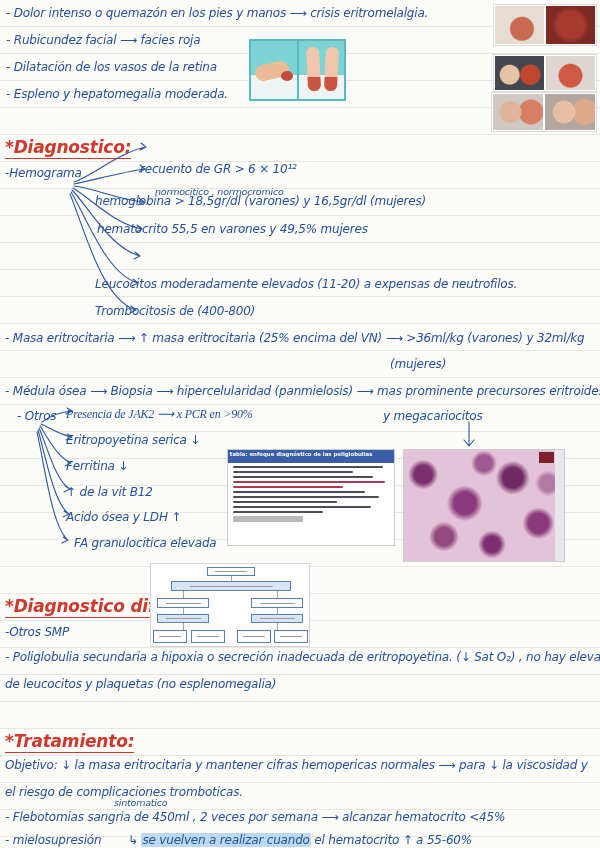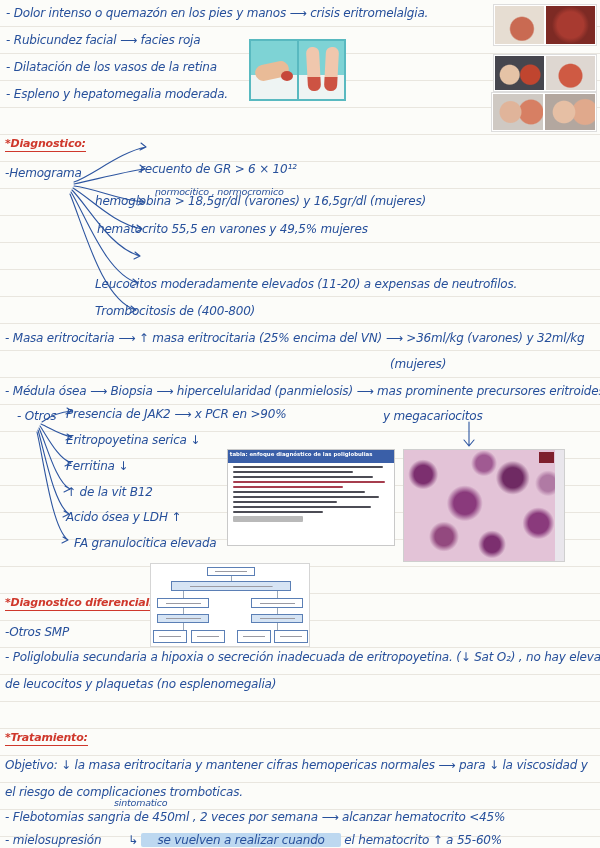--- a/index.html
+++ b/index.html
@@ -7,23 +7,23 @@
     position:relative;width:600px;height:848px;margin:0 auto;overflow:hidden;
     background-color:#fcfcf9;
     background-image:repeating-linear-gradient(to bottom, transparent 0px, transparent 26px, #e9e6df 26px, #e9e6df 27px);
     font-family:"DejaVu Sans",sans-serif;
   }
   .ink{
     position:absolute;white-space:nowrap;
     font:italic 12px "DejaVu Sans",sans-serif;
     color:#27509b;letter-spacing:-0.2px;
   }
-  .red{color:#cf382c;font-weight:bold;font-size:11px;border-bottom:1.5px solid #cf382c;padding-bottom:1px;}
+  .red{color:#cf382c;font-weight:bold;font-size:17px;border-bottom:1.5px solid #cf382c;padding-bottom:1px;}
   .small{font-size:9.5px;}
-  .hl{background:#bdd8f0;border-radius:2px;padding:0 16px;}
+  .hl{background:#bdd8f0;border-radius:2px;padding:0 1px;}
   .fan{position:absolute;}
   .fan path{stroke:#2d55a0;stroke-width:1.1;fill:none;stroke-linecap:round;stroke-linejoin:round;}
   
   .illus{position:absolute;left:249px;top:39px;width:97px;height:62px;background:#59b9c0;display:flex;gap:2px;padding:2px;box-sizing:border-box;}
   .pane{flex:1;position:relative;background:linear-gradient(180deg,#7ed3d5 0 58%,#eef4f3 58%);overflow:hidden;}
   .body-shape{position:absolute;left:4px;top:22px;width:34px;height:16px;background:#e9bb97;border-radius:8px;transform:rotate(-12deg);}
   .red-spot{position:absolute;left:30px;top:30px;width:12px;height:10px;background:#c6483a;border-radius:50%;}
   .leg{position:absolute;top:6px;width:13px;height:44px;border-radius:6px;background:linear-gradient(180deg,#f0c7ad 0 68%,#cd5343 68%);}
   
   .strip{position:absolute;display:flex;gap:2px;background:#fff;padding:1px;box-sizing:border-box;box-shadow:0 0 0 1px #ddd;}
@@ -128,21 +128,21 @@
   <div class="ink" style="left:17px;top:409px;font-style:italic;">- Otros</div>
   <svg class="fan" style="left:26px;top:402px;" width="50" height="150" viewBox="0 0 50 150">
     <path d="M16,20 C24,14 34,10 46,9 m-5,-3 l5,3 l-6,3"></path>
     <path d="M15,22 C24,26 34,33 46,35 m-5,-3 l5,3 l-6,3"></path>
     <path d="M14,24 C22,36 32,56 45,61 m-5,-3 l5,3 l-6,3"></path>
     <path d="M13,26 C21,44 30,80 44,87 m-5,-3 l5,3 l-6,3"></path>
     <path d="M12,28 C19,52 28,102 43,112 m-5,-3 l5,3 l-6,3"></path>
     <path d="M11,30 C18,60 26,126 42,138 m-5,-3 l5,3 l-6,3"></path>
   </svg>
 
-  <div class="ink" style="left:66px;top:407px;">Presencia de JAK2 ⟶ x PCR en &gt;90%</div>
+  <div class="ink" style="left:66px;top:407px;font-family:Liberation Serif, serif;">Presencia de JAK2 ⟶ x PCR en &gt;90%</div>
   <div class="ink" style="left:66px;top:433px;">Eritropoyetina serica ↓</div>
   <div class="ink" style="left:66px;top:459px;">Ferritina ↓</div>
   <div class="ink" style="left:66px;top:485px;">↑ de la vit B12</div>
   <div class="ink" style="left:66px;top:510px;">Acido ósea y LDH ↑</div>
   <div class="ink" style="left:74px;top:536px;">FA granulocitica elevada</div>
 
   <div class="figtable">
     <div class="figtable-header">
       <div class="figtable-title">tabla: enfoque diagnóstico de las poliglobulias</div>
     </div>

